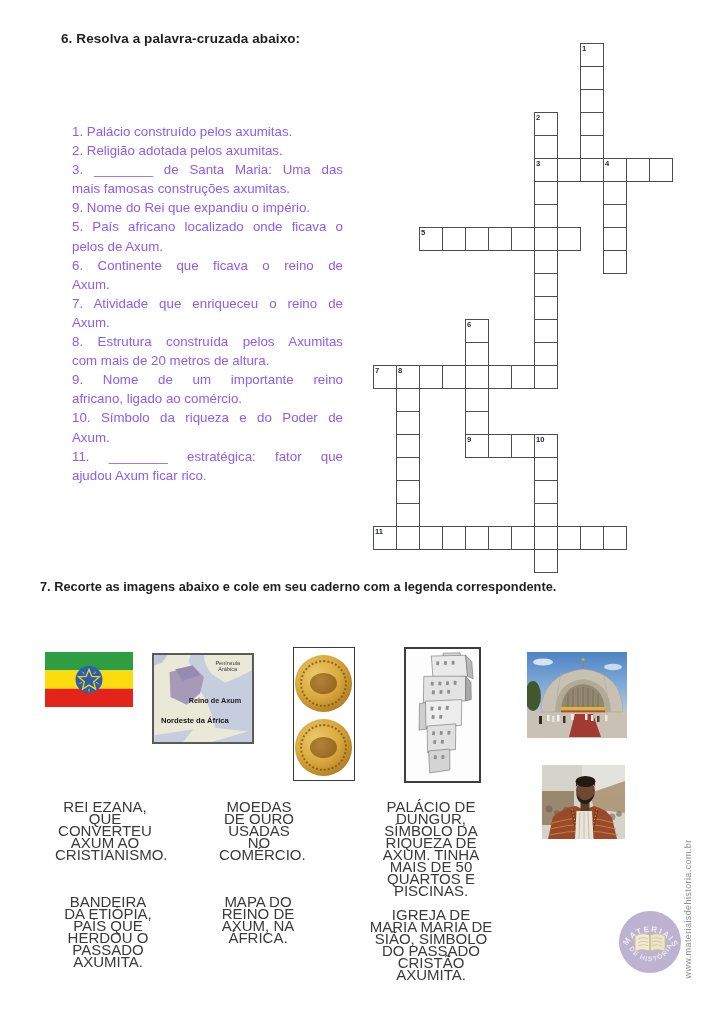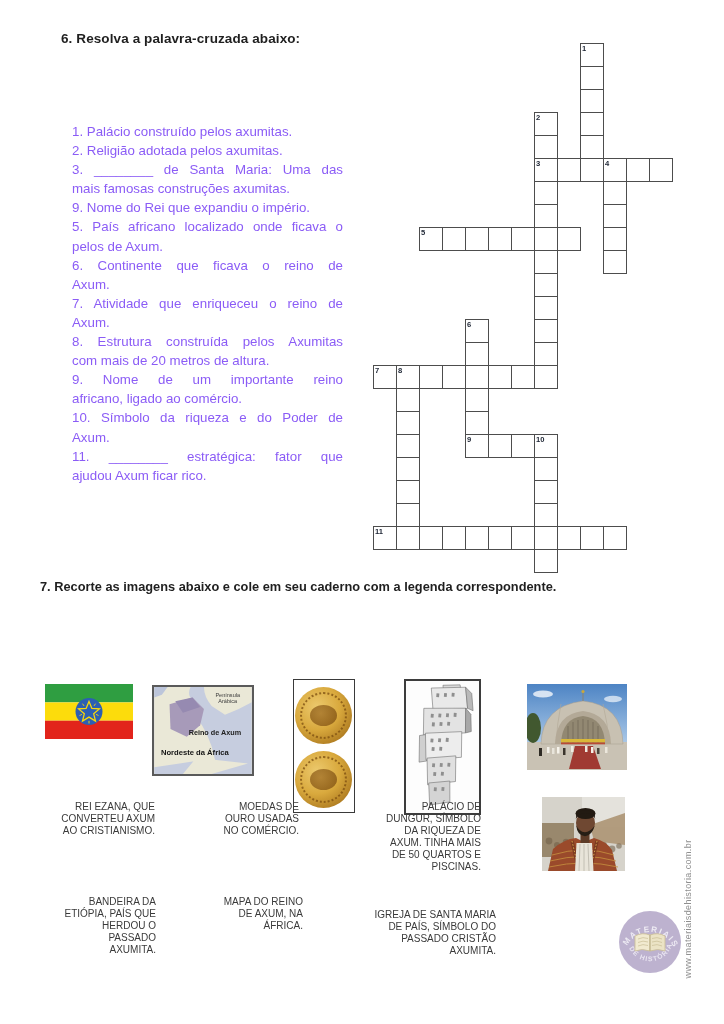--- a/index.html
+++ b/index.html
@@ -11,37 +11,37 @@
   
   .q6-title{left:61px;top:31px;font-size:13.5px;font-weight:bold;color:#1f1f1f;letter-spacing:.1px;}
   .clues{left:72px;top:122px;width:271px;font-size:13.3px;line-height:19.1px;color:#8b5cf6;}
   .clues .jl{text-align:justify;text-align-last:justify;}
   
   .grid{left:373px;top:43px;width:302px;height:532px;}
   .cell{position:absolute;width:24px;height:24px;box-sizing:border-box;border:1px solid #4d4d4d;background:#fff;}
   .clabel{position:absolute;font-size:7.6px;font-weight:bold;color:#1c2433;line-height:8px;}
   
   .q7-title{left:40px;top:579px;font-size:12.8px;font-weight:bold;color:#1f1f1f;}
-  .img-box{position:absolute;margin-top:32px;}
+  .img-box{position:absolute;}
   .flag{left:45px;top:652px;width:88px;height:55px;}
   .map{left:152px;top:653px;width:102px;height:91px;border:2px solid #5a5a5a;box-sizing:border-box;background:#e9e7d6;}
   .coins{left:293px;top:647px;width:62px;height:134px;border:1.5px solid #3a3a3a;box-sizing:border-box;background:#fff;}
   .coin{position:absolute;width:57px;height:57px;border-radius:50%;
         background:radial-gradient(circle at 38% 35%,#ecc96d,#d9a93d 45%,#b07d22 78%,#8a5c14);}
   .coin::before{content:'';position:absolute;inset:5px;border-radius:50%;border:2px dotted #7c4e10;opacity:.75;}
   .coin::after{content:'';position:absolute;left:15px;top:18px;width:27px;height:21px;border-radius:50%;
         background:radial-gradient(circle at 40% 40%,#a5742a,#7c4e10);opacity:.8;}
   .coin1{left:1px;top:7px;}
   .coin2{left:1px;top:71px;}
   .palace{left:404px;top:647px;width:77px;height:136px;border:2px solid #3d3d3d;box-sizing:border-box;background:#fdfdfd;}
   .church{left:527px;top:652px;width:100px;height:86px;}
   .man{left:542px;top:765px;width:83px;height:74px;}
   .img-box svg{display:block;width:100%;height:100%;}
   
-  .cap{position:absolute;font-size:10px;line-height:12px;text-align:right;color:#3a3a3a;}
+  .cap{position:absolute;font-size:15px;line-height:12px;text-align:center;color:#3a3a3a;}
   .cap1{left:55px;top:801px;width:100px;}
   .cap2{left:219px;top:801px;width:80px;}
   .cap3{left:381px;top:801px;width:100px;}
   .cap4{left:60px;top:896px;width:96px;}
   .cap5{left:213px;top:896px;width:90px;}
   .cap6{left:366px;top:909px;width:130px;}
   
   .wm-text{left:621px;top:903px;width:137px;height:14px;transform:rotate(-90deg);
            font-size:9px;color:#8f8f8f;letter-spacing:.4px;text-align:center;white-space:nowrap;}
   .wm-logo{left:618px;top:909px;width:64px;height:66px;}
@@ -339,21 +339,21 @@
     <path d="M34.2,28 Q35,38.5 43,39.2 Q50,38.5 52.6,29 Q48,35 43,35.3 Q37,35 34.2,28 Z" fill="#261e15"></path>
   </svg>
 </div>
 
 <div id="captions">
     <div class="cap cap1">REI EZANA, QUE CONVERTEU AXUM AO CRISTIANISMO.</div>
     <div class="cap cap2">MOEDAS DE OURO USADAS NO COMÉRCIO.</div>
     <div class="cap cap3">PALÁCIO DE DUNGUR, SÍMBOLO DA RIQUEZA DE AXUM. TINHA MAIS DE 50 QUARTOS E PISCINAS.</div>
     <div class="cap cap4">BANDEIRA DA ETIÓPIA, PAÍS QUE HERDOU O PASSADO AXUMITA.</div>
     <div class="cap cap5">MAPA DO REINO DE AXUM, NA ÁFRICA.</div>
-    <div class="cap cap6">IGREJA DE SANTA MARIA DE PAÍS, SÍMBOLO DO PASSADO CRISTÃO AXUMITA.</div>
+    <div class="cap cap6">IGREJA DE MARIA MARIA DE SIÃO, SÍMBOLO DO PASSADO CRISTÃO AXUMITA.</div>
   </div>
 
 <div class="abs wm-text">www.materiaisdehistoria.com.br</div>
 <div class="abs wm-logo">
   <svg viewBox="0 0 64 66">
     <circle cx="32" cy="33" r="31" fill="#b2a5c7" opacity="0.85"></circle>
     <defs>
       <path id="arcT" d="M7,42 A26,26 0 0 1 57,42"></path>
       <path id="arcB" d="M10,36 A23,23 0 0 0 54,36"></path>
     </defs>

